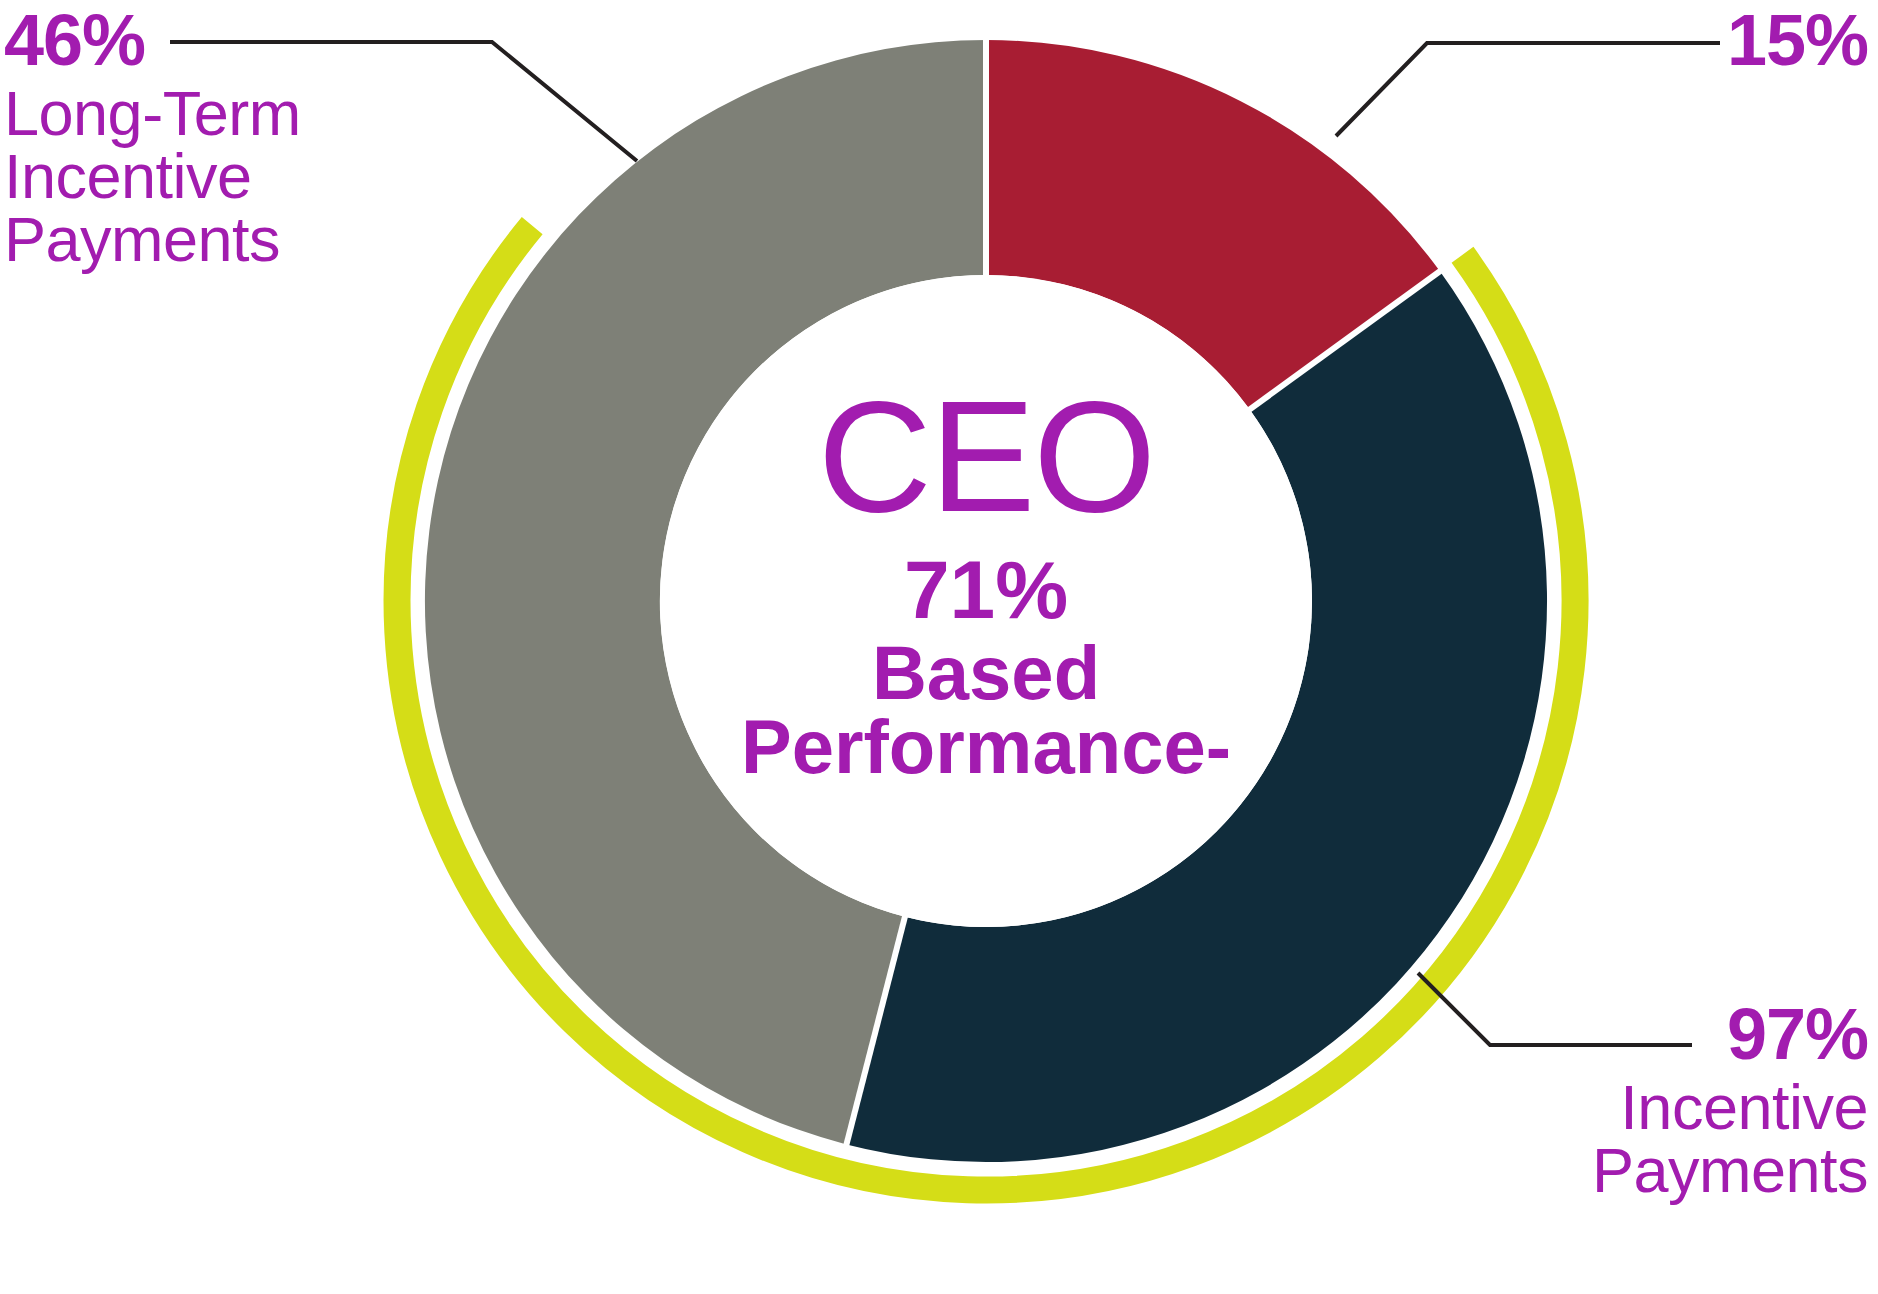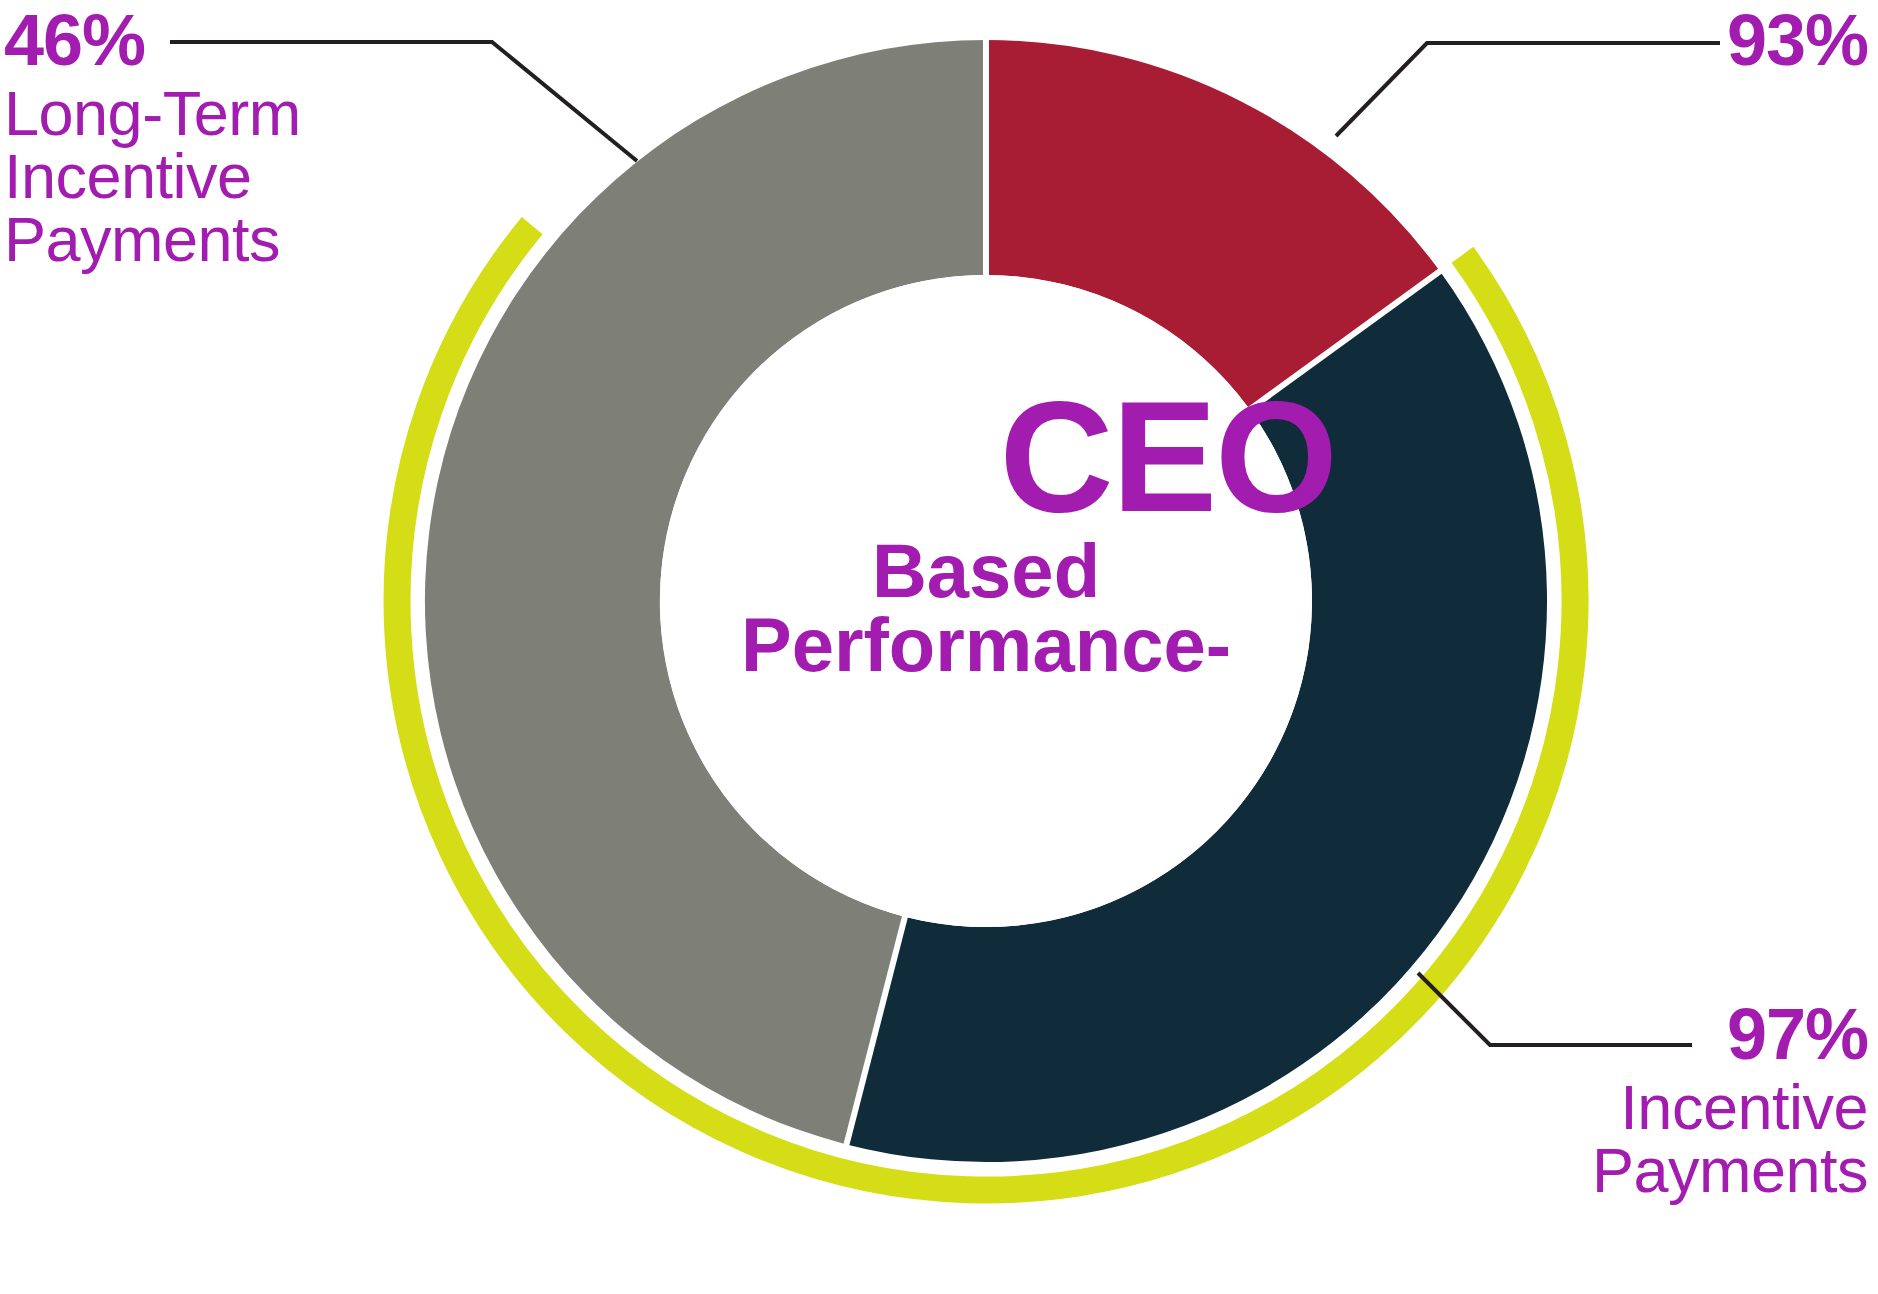--- a/index.html
+++ b/index.html
@@ -34,24 +34,23 @@
   .callout .lines{margin-top:4px;}
   .center-label{
     position:absolute;
     left:636px;
     top:382px;
     width:700px;
     text-align:center;
   }
   .center-title{
     font-size:158px;
-    font-weight:700;
+    font-weight:400;
     line-height:148px;
     letter-spacing:-2px;
-    text-align:right;
   }
   .center-pct{
     font-size:82px;
     font-weight:700;
     line-height:84px;
     margin-top:18px;
   }
   .center-sub{
     font-size:76px;
     font-weight:700;
@@ -84,30 +83,31 @@
   <div class="callout left">
     <div class="pct">46%</div>
     <div class="lines">
       <div class="lbl">Long-Term</div>
       <div class="lbl">Incentive</div>
       <div class="lbl">Payments</div>
     </div>
   </div>
 
   <div class="callout right-top">
-    <div class="pct">93%</div>
+    <div class="pct">15%</div>
   </div>
 
   <div class="callout right-bottom">
     <div class="pct">97%</div>
     <div class="lines">
       <div class="lbl">Incentive</div>
       <div class="lbl">Payments</div>
     </div>
   </div>
 
   <div class="center-label">
     <div class="center-title">CEO</div>
+    <div class="center-pct">71%</div>
     <div class="center-sub">Based</div>
     <div class="center-sub">Performance-</div>
   </div>
 
 </div>
 
 </body></html>

